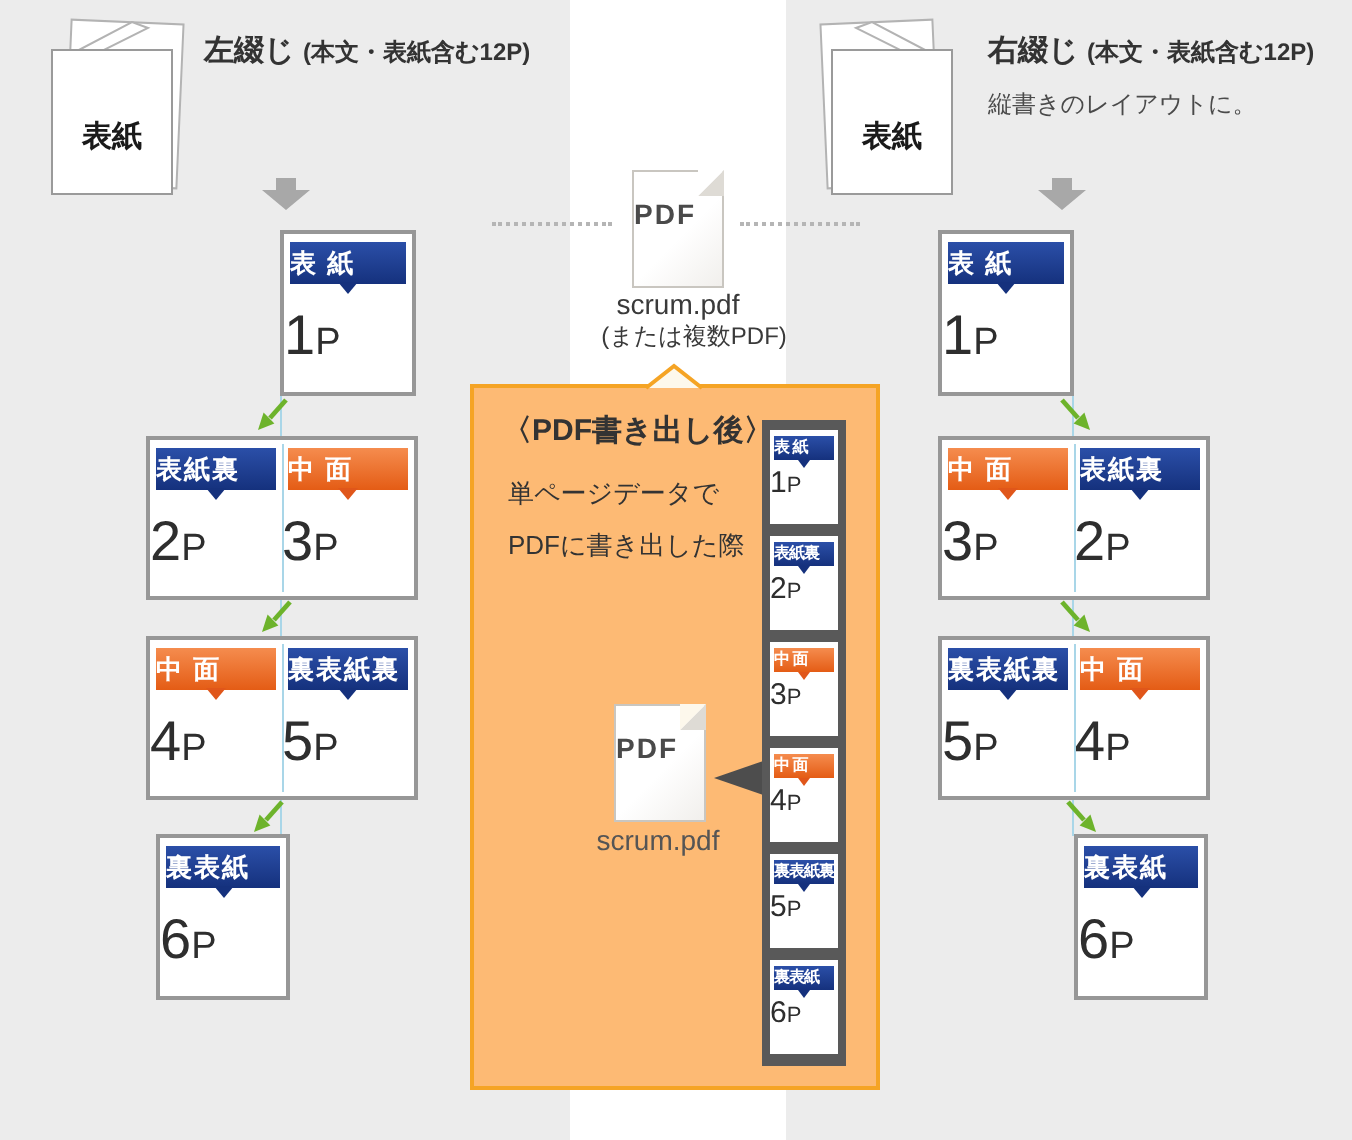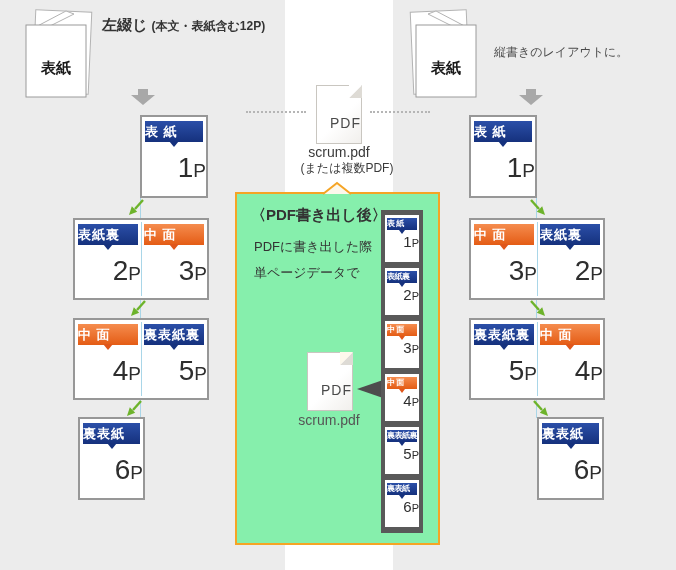--- a/index.html
+++ b/index.html
@@ -22,44 +22,44 @@
   .card{position:absolute;background:#fff;border:2px solid #979797;box-sizing:border-box;
         display:flex;z-index:2}
   .half{flex:1;position:relative;padding-top:4px}
   .ribbon{margin:0 3px;height:21px;line-height:21px;color:#fff;font-weight:bold;font-size:13px;
           text-align:left;position:relative;letter-spacing:1px}
   .ribbon.blue{background:linear-gradient(#2b4fa8,#15317d)}
   .ribbon.orange{background:linear-gradient(#f58c4e,#e45c15)}
   .ribbon::after{content:"";position:absolute;left:50%;bottom:-5px;margin-left:-5px;
                  border:5px solid transparent;border-bottom:none;border-top:6px solid #15317d}
   .ribbon.orange::after{border-top-color:#e0561a}
-  .pnum{text-align:right;margin-top:10px;font-size:28px;color:#2e2e2e}
+  .pnum{text-align:left;margin-top:10px;font-size:28px;color:#2e2e2e}
   .psuf{font-size:19px}
   .divider{position:absolute;left:50%;top:2px;bottom:2px;width:1px;background:#a9d6e8}
 
   
   .iconbox{position:absolute;z-index:3}
 
   
   .pdficon{position:absolute;width:44px;height:57px;border:1px solid #c9c6c0;
            background:linear-gradient(135deg,#ffffff 55%,#f1efec 100%);z-index:2}
   .pdficon::before{content:"";position:absolute;top:-1px;right:-1px;width:0;height:0;
                    border-style:solid;border-width:0 0 13px 13px;
                    border-color:transparent transparent #dedbd5 transparent}
   .pdficon::after{content:"";position:absolute;top:-1px;right:-1px;width:0;height:0;
                   border-style:solid;border-width:13px 13px 0 0}
   .pdficon.on-band::after{border-color:#fff transparent transparent transparent}
   .pdficon.on-panel::after{border-color:#fdf8ec transparent transparent transparent}
-  .pdftext{position:absolute;bottom:12px;width:100%;text-align:right;
-           font-size:14px;font-weight:normal;color:#4a4a4a;letter-spacing:1px}
+  .pdftext{position:absolute;bottom:28px;width:100%;text-align:left;
+           font-size:14px;font-weight:bold;color:#4a4a4a;letter-spacing:1px}
   .caption{position:absolute;text-align:center;white-space:nowrap}
 
   
   .panel{position:absolute;left:235px;top:192px;width:205px;height:353px;
-         background:#86efac;border:2px solid #f5a425;box-sizing:border-box;z-index:2}
+         background:#fdba74;border:2px solid #f5a425;box-sizing:border-box;z-index:2}
   .panel-title{position:absolute;left:14px;top:12px;font-size:15px;font-weight:bold;color:#333;white-space:nowrap}
   .panel-body{position:absolute;left:17px;top:40px;font-size:13px;line-height:26px;color:#333}
   .panel-file{position:absolute;left:28px;top:218px;width:128px;text-align:center;
               font-size:14px;color:#555}
   .dark-arrow{position:absolute;left:120px;top:186px;width:0;height:0;
               border-top:9px solid transparent;border-bottom:9px solid transparent;
               border-right:26px solid #4d4d4d}
 
   
   .strip{position:absolute;left:144px;top:16px;width:42px;height:323px;background:#595959;
@@ -92,20 +92,24 @@
     <span>左綴じ</span>
     <span class="note">(本文・表紙含む12P)</span>
   </div>
 
   <svg class="iconbox" style="left:404px;top:5px" width="78" height="96" viewBox="0 0 78 96">
     <rect x="8" y="6" width="56" height="82" fill="#fff" stroke="#b3b3b3" transform="rotate(-2.5 36 47)"></rect>
     <polygon points="70,26 32,6 24,9 64,29" fill="#fff" stroke="#b3b3b3"></polygon>
     <rect x="12" y="20" width="60" height="72" fill="#fff" stroke="#9a9a9a"></rect>
     <text x="42" y="68" text-anchor="middle" font-size="15" font-weight="bold" fill="#1a1a1a">表紙</text>
   </svg>
+  <div class="flow-title" style="left:494px;top:16px">
+    <span>右綴じ</span>
+    <span class="note">(本文・表紙含む12P)</span>
+  </div>
   <div class="flow-sub" style="left:494px;top:44px">縦書きのレイアウトに。</div>
 
   <svg class="iconbox" style="left:131px;top:89px" width="24" height="16" viewBox="0 0 24 16">
     <polygon points="7,0 17,0 17,6 24,6 12,16 0,6 7,6" fill="#a8a8a8"></polygon>
   </svg>
   <svg class="iconbox" style="left:519px;top:89px" width="24" height="16" viewBox="0 0 24 16">
     <polygon points="7,0 17,0 17,6 24,6 12,16 0,6 7,6" fill="#a8a8a8"></polygon>
   </svg>
 
   <div class="dotline" style="left:246px;top:111px;width:60px"></div>
@@ -117,22 +121,22 @@
   <div class="caption" style="left:285px;top:144px;width:108px;font-size:14px;color:#3a3a3a">scrum.pdf</div>
   <div class="caption" style="left:285px;top:160px;width:124px;font-size:12px;color:#3a3a3a">(または複数PDF)</div>
 
   <svg class="iconbox" style="left:322px;top:181px;z-index:5" width="30" height="14" viewBox="0 0 30 14">
     <path d="M1,13 L15,2 L29,13" fill="#fdf8ec" stroke="#f5a425" stroke-width="2"></path>
   </svg>
 
   <div class="panel">
     <div class="panel-title">〈PDF書き出し後〉</div>
     <div class="panel-body">
+      <div>単ページデータで</div>
       <div>PDFに書き出した際</div>
-      <div>単ページデータで</div>
     </div>
 
     <div class="pdficon on-panel" style="left:70px;top:158px">
       <div class="pdftext">PDF</div>
     </div>
     <div class="panel-file">scrum.pdf</div>
     <div class="dark-arrow"></div>
 
     <div class="strip">
       <div class="thumb">

